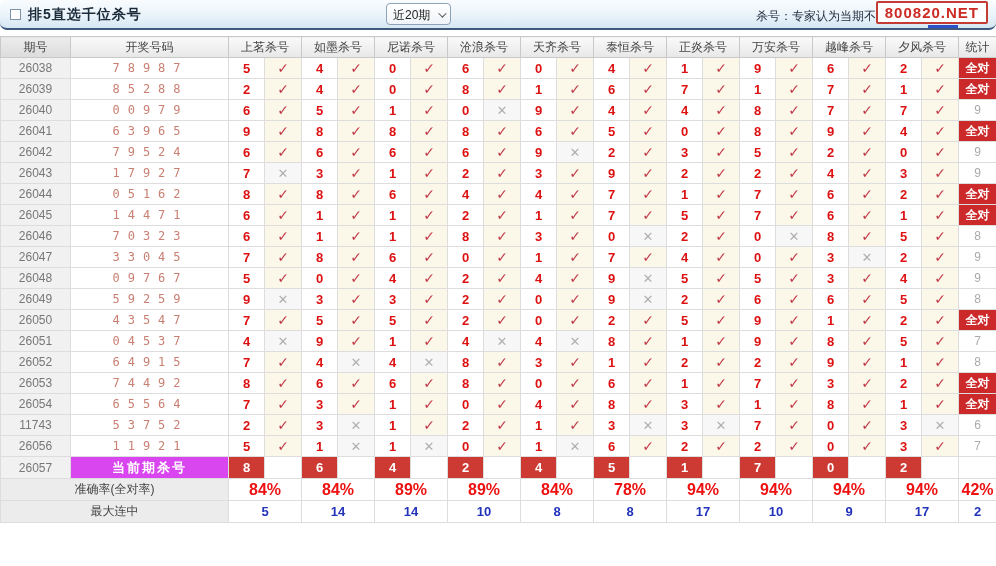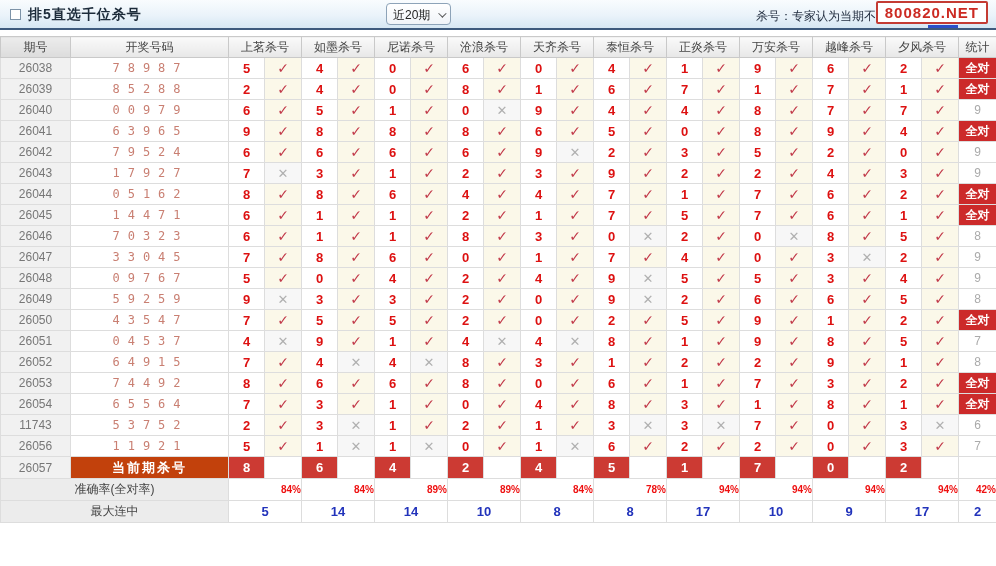--- a/index.html
+++ b/index.html
@@ -5,20 +5,21 @@
   * { margin:0; padding:0; box-sizing:border-box; }
   html,body { background:#fff; }
   body { font-family:"Liberation Sans","DejaVu Sans",sans-serif; }
   .screen { position:relative; width:996px; height:566px; background:#fff; overflow:hidden; }
 
   
   .titlebar{
     position:absolute; left:0; top:0; width:996px; height:30px;
     background:linear-gradient(#f9fcfe,#eaf3fa 55%,#d6e7f3);
     border-bottom:2px solid #3d5a7d;
+    border-radius:7px;
   }
   .cb{
     position:absolute; left:10px; top:9px; width:11px; height:11px;
     background:#fff; border:1px solid #7d93a8;
   }
   .page-title{
     position:absolute; left:28px; top:6px;
     font-size:14px; font-weight:bold; color:#1c2b3a; letter-spacing:1px;
   }
   .range-select{
@@ -68,26 +69,26 @@
   }
   td.kill{ color:#dd1111; font-weight:bold; font-size:13px; background:#fff; }
   td.mark-hit{ background:#fbf8e9; }
   td.mark-miss{ background:#f7f7f7; }
   .check-glyph{ color:#c23a4a; font-weight:bold; font-size:14px; }
   .cross-glyph{ color:#b0b0b0; font-size:13px; }
   td.stat-num{ color:#aaa; background:#fff; }
   td.stat-perfect{ background:#cc2a2a; color:#fff; font-weight:bold;margin-left:20px; }
 
   tr.current-row td{ height:22px; }
-  td.cur-banner{ background:#c2410c; color:#fff; font-weight:bold; font-size:13px; letter-spacing:2px; }
+  td.cur-banner{ background:#d946ef; color:#fff; font-weight:bold; font-size:13px; letter-spacing:2px; }
   td.cur-kill{ background:#cc3a33; color:#fff; font-weight:bold; font-size:13px; }
 
   tr.summary-row td{ height:22px; }
   td.sum-label{ background:#ececec; color:#444; }
-  td.acc-val{ color:#ee1111; font-weight:bold; font-size:10px;text-align:right; }
+  td.acc-val{ color:#ee1111; font-weight:bold; font-size:16px; }
   td.streak-val{ color:#2233bb; font-weight:bold; font-size:13px; }
 </style>
 </head>
 <body>
 
 <div class="screen">
 
   <div class="titlebar">
     <span class="cb"></span>
     <span class="page-title">排5直选千位杀号</span>

